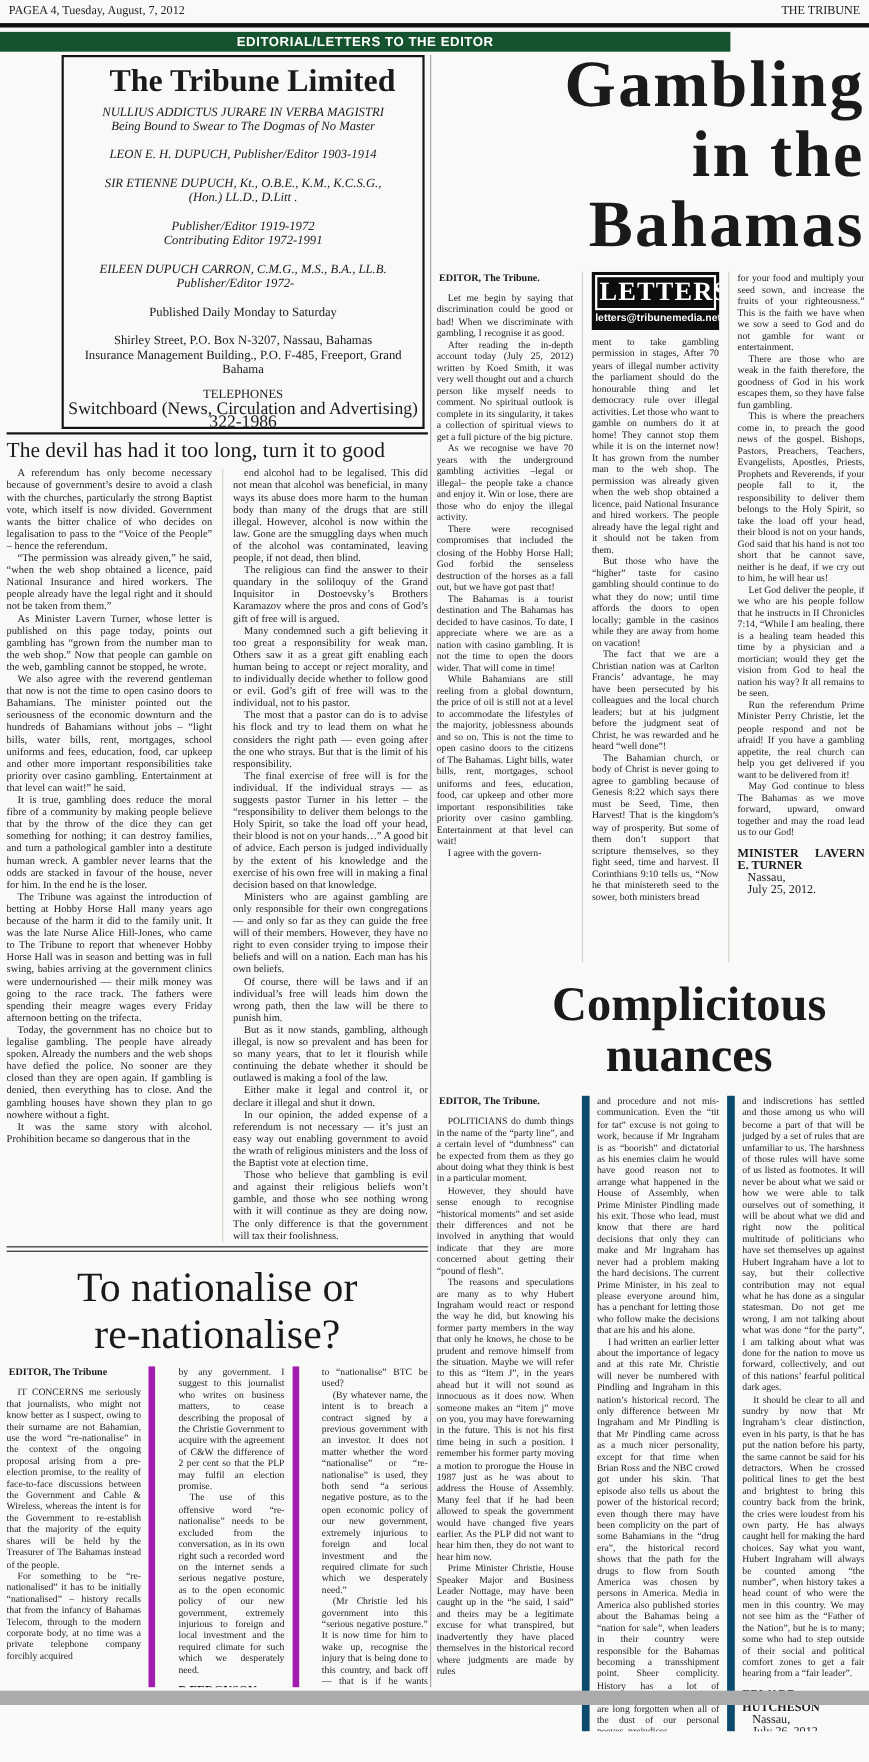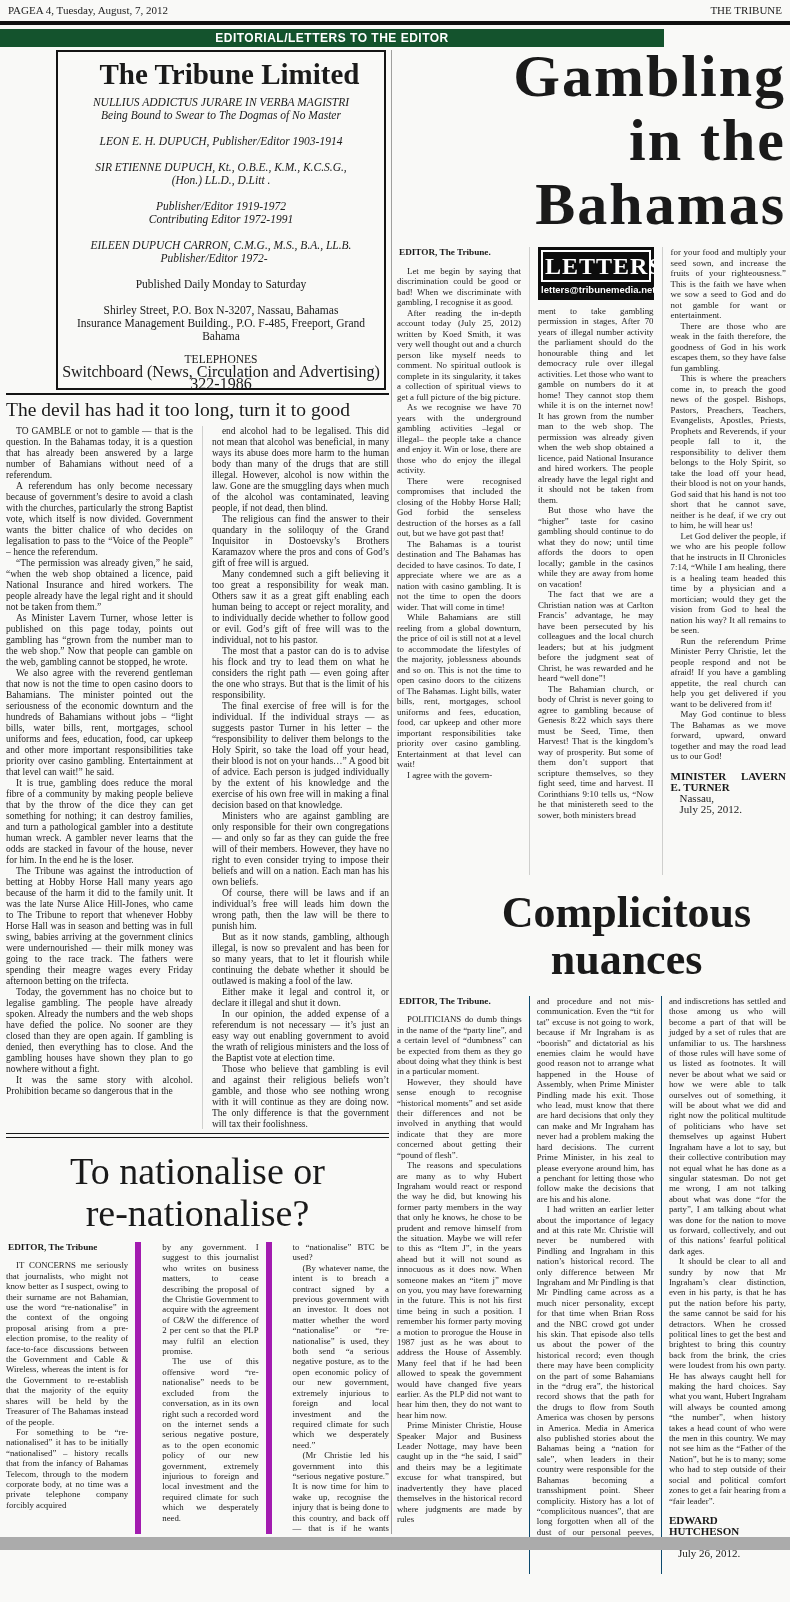--- a/index.html
+++ b/index.html
@@ -70,21 +70,21 @@
 
   .letters-box { background:#0d0d0d; padding:3px; margin-bottom:6px; }
   .letters-box-inner { border:2px solid #ffffff; padding:0 2px; }
   .letters-title { color:#fff; font-size:24px; font-weight:bold; line-height:28px; text-align:center; letter-spacing:1px; }
   .letters-email { color:#fff; font-family:"Liberation Sans", sans-serif; font-weight:bold; font-size:9.5px; text-align:center; padding:3px 0 1px 0; }
 
   
   .compl-headline { margin:14px 0 0 0; padding-left:70px; font-size:44px; font-weight:bold; line-height:47px; text-align:center; }
   .compl-cols { margin-top:13px; display:flex; height:578px; overflow:hidden; font-size:8.8px; line-height:10.4px; text-align:justify; }
   .compl-col { width:33.33%; overflow:hidden; }
-  .compl-col + .compl-col { border-left:1px solid #0c4a6e; padding-left:7px; margin-left:7px; }
+  .compl-col + .compl-col { border-left:7px solid #0c4a6e; padding-left:7px; margin-left:7px; }
 </style>
 </head>
 <body>
 
 <div class="page">
 
   <div class="topline">
     <span>PAGEA 4, Tuesday, August, 7, 2012</span>
     <span>THE TRIBUNE</span>
   </div>
@@ -110,21 +110,20 @@
       <div class="mh-rm mh-gap10">TELEPHONES</div>
       <div class="mh-tel">Switchboard (News, Circulation and Advertising) 322-1986</div>
       <div class="mh-tel">Advertising Manager - (242) 502-2352</div>
 
     </div>
 
     <div class="devil-rule"></div>
     <h2 class="devil-headline">The devil has had it too long, turn it to good</h2>
     <div class="devil-cols">
       <div class="devil-col bodycol">
-          <p>TO GAMBLE or not to gamble — that is the question. In the Bahamas today, it is a question that has already been answered by a large number of Bahamians without need of a referendum.</p>
           <p>A referendum has only become necessary because of government’s desire to avoid a clash with the churches, particularly the strong Baptist vote, which itself is now divided. Government wants the bitter chalice of who decides on legalisation to pass to the “Voice of the People” – hence the referendum.</p>
           <p>“The permission was already given,” he said, “when the web shop obtained a licence, paid National Insurance and hired workers. The people already have the legal right and it should not be taken from them.”</p>
           <p>As Minister Lavern Turner, whose letter is published on this page today, points out gambling has “grown from the number man to the web shop.” Now that people can gamble on the web, gambling cannot be stopped, he wrote.</p>
           <p>We also agree with the reverend gentleman that now is not the time to open casino doors to Bahamians. The minister pointed out the seriousness of the economic downturn and the hundreds of Bahamians without jobs – “light bills, water bills, rent, mortgages, school uniforms and fees, education, food, car upkeep and other more important responsibilities take priority over casino gambling. Entertainment at that level can wait!” he said.</p>
           <p>It is true, gambling does reduce the moral fibre of a community by making people believe that by the throw of the dice they can get something for nothing; it can destroy families, and turn a pathological gambler into a destitute human wreck. A gambler never learns that the odds are stacked in favour of the house, never for him. In the end he is the loser.</p>
           <p>The Tribune was against the introduction of betting at Hobby Horse Hall many years ago because of the harm it did to the family unit. It was the late Nurse Alice Hill-Jones, who came to The Tribune to report that whenever Hobby Horse Hall was in season and betting was in full swing, babies arriving at the government clinics were undernourished — their milk money was going to the race track. The fathers were spending their meagre wages every Friday afternoon betting on the trifecta.</p>
           <p>Today, the government has no choice but to legalise gambling. The people have already spoken. Already the numbers and the web shops have defied the police. No sooner are they closed than they are open again. If gambling is denied, then everything has to close. And the gambling houses have shown they plan to go nowhere without a fight.</p>
           <p>It was the same story with alcohol. Prohibition became so dangerous that in the</p>
         </div>
       <div class="devil-col bodycol">

